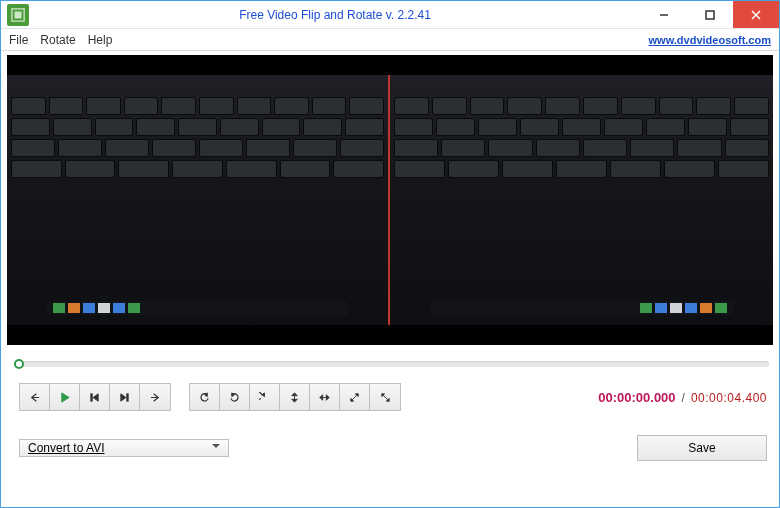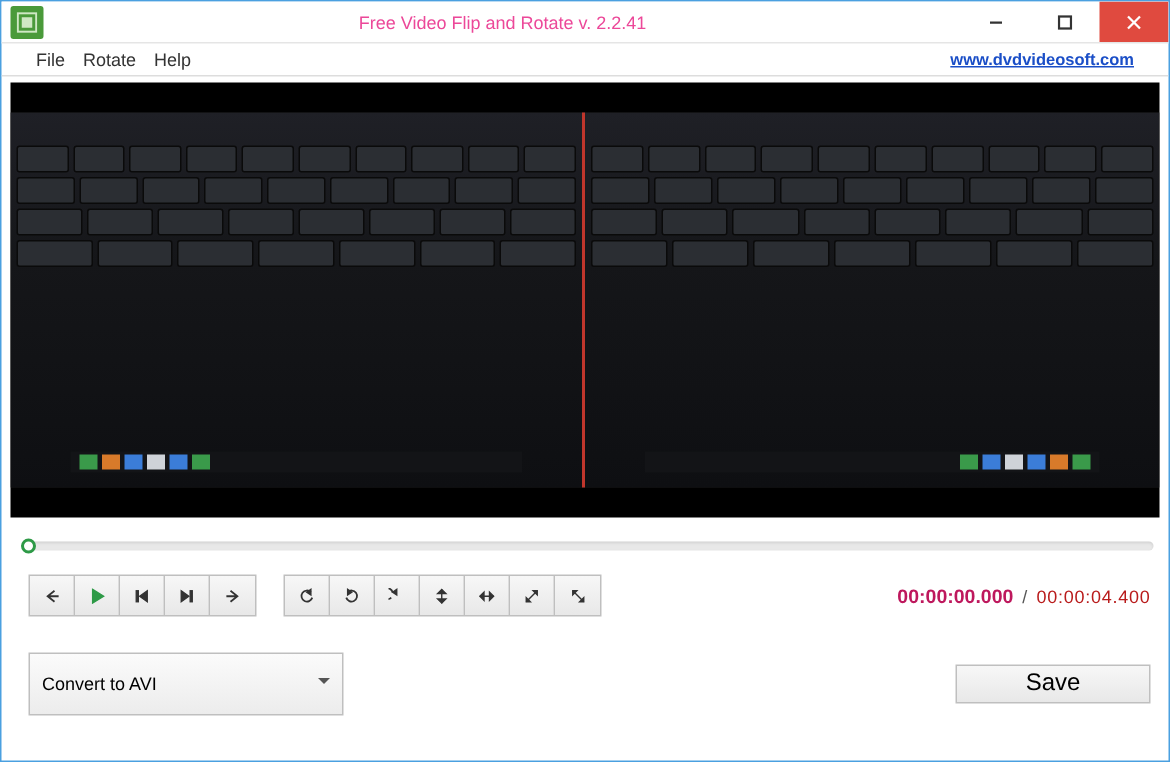--- a/index.html
+++ b/index.html
@@ -1,27 +1,27 @@
 <!DOCTYPE html>
 <html><head>
 <meta charset="utf-8">
 <style>
 * { margin: 0; padding: 0; box-sizing: border-box; font-family: "Segoe UI", Tahoma, sans-serif; }
 body { width: 780px; height: 508px; background: #fff; border: 1px solid #4aa0e0; overflow: hidden; display: flex; flex-direction: column; }
 
 .titlebar { height: 28px; background: #fff; display: flex; align-items: center; border-bottom: 1px solid #e5e5e5; }
 .app-icon { width: 22px; height: 22px; margin-left: 6px; background: #4a9a3a; display: flex; align-items: center; justify-content: center; border-radius: 2px; }
 .app-icon svg { width: 14px; height: 14px; }
-.title-text { flex: 1; text-align: center; font-size: 12px; color: #ec4899; }
+.title-text { flex: 1; text-align: center; font-size: 12px; color: #1d4ed8; }
 .win-controls { display: flex; height: 100%; }
 .win-btn { width: 46px; height: 100%; display: flex; align-items: center; justify-content: center; cursor: pointer; }
 .win-btn.close { background: #e04a3f; color: #fff; }
 .win-btn svg { width: 10px; height: 10px; }
 
-.menubar { height: 22px; display: flex; align-items: center; padding: 0 23px; font-size: 12px; color: #333; border-bottom: 1px solid #ddd; }
+.menubar { height: 22px; display: flex; align-items: center; padding: 0 8px; font-size: 12px; color: #333; border-bottom: 1px solid #ddd; }
 .menubar .menu-item { margin-right: 12px; cursor: pointer; }
 .menubar .spacer { flex: 1; }
 .menubar .link { color: #1a4ec7; text-decoration: underline; cursor: pointer; font-size: 11px; font-weight: bold; }
 
 .video-area { height: 290px; margin: 4px 6px 0 6px; background: #000; position: relative; overflow: hidden; }
 .video-pane { position: absolute; top: 20px; bottom: 20px; width: 50%; background: #1c1c1c; overflow: hidden; }
 .video-pane.left { left: 0; border-right: 2px solid #c0362c; }
 .video-pane.right { right: 0; transform: scaleX(-1); }
 .keyboard-surface { position:absolute; inset:0; background: linear-gradient(180deg,#1f2026 0%,#151619 40%,#0e0f12 100%); }
 .keyrow { position:absolute; left:0; right:0; display:flex; gap:3px; padding:0 4px; }
@@ -40,24 +40,24 @@
 .btn-group .btn { width:30px; height:26px; background: linear-gradient(#f7f7f7,#e8e8e8); border-right:1px solid #bfbfbf; display:flex; align-items:center; justify-content:center; cursor:pointer; }
 .btn-group .btn:last-child { border-right:none; }
 .btn svg { width:11px; height:11px; fill:#333; stroke:#333; }
 .btn.play svg { fill:#2e9a47; stroke:#2e9a47; }
 .time-wrap { margin-left:auto; display:flex; align-items:baseline; gap:6px; font-size:12px; }
 .time-cur { font-weight:700; color:#be185d; font-size:13px; }
 .time-sep { color:#555; }
 .time-total { color:#b91c1c; font-variant-numeric: lining-nums; letter-spacing:.5px; }
 
 .bottom-row { display:flex; align-items:center; padding: 18px 12px 10px 18px; gap:10px; }
-.dropdown { width:210px; height:42px; border:1px solid #bfbfbf; background:linear-gradient(#fbfbfb,#ececec); display:flex; align-items:center; padding:0 8px; font-size:12px; cursor:pointer; position:relative; }
+.dropdown { width:210px; height:18px; border:1px solid #bfbfbf; background:linear-gradient(#fbfbfb,#ececec); display:flex; align-items:center; padding:0 8px; font-size:12px; cursor:pointer; position:relative;text-decoration:underline; }
 .dropdown::after { content:""; position:absolute; right:8px; top:50%; transform:translateY(-50%); border:4px solid transparent; border-top-color:#555; }
 .spacer-flex { flex:1; }
-.save-btn { width:130px; height:26px; border:1px solid #bfbfbf; background:linear-gradient(#f7f7f7,#e8e8e8); font-size:16px; cursor:pointer; }
+.save-btn { width:130px; height:26px; border:1px solid #bfbfbf; background:linear-gradient(#f7f7f7,#e8e8e8); font-size:12px; cursor:pointer; }
 </style>
 </head>
 <body>
 
 <div class="titlebar">
   <div class="app-icon">
     <svg viewBox="0 0 16 16">
         <rect x="1" y="1" width="14" height="14" fill="none" stroke="#cfe8c4" stroke-width="1.5"></rect>
         <rect x="4" y="4" width="8" height="8" fill="#cfe8c4"></rect>
       </svg>

